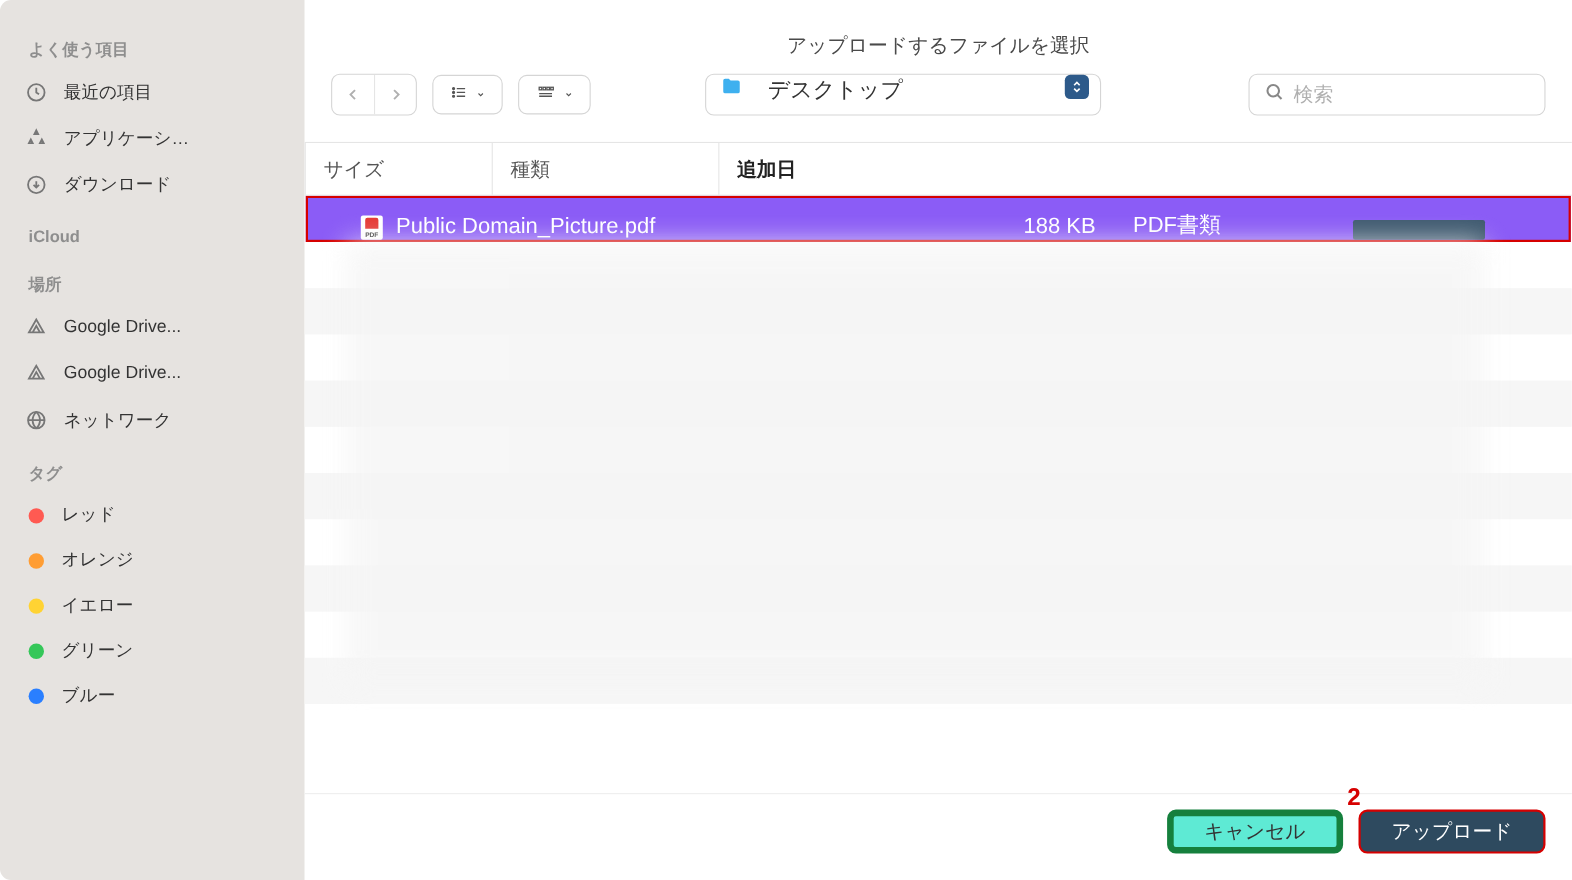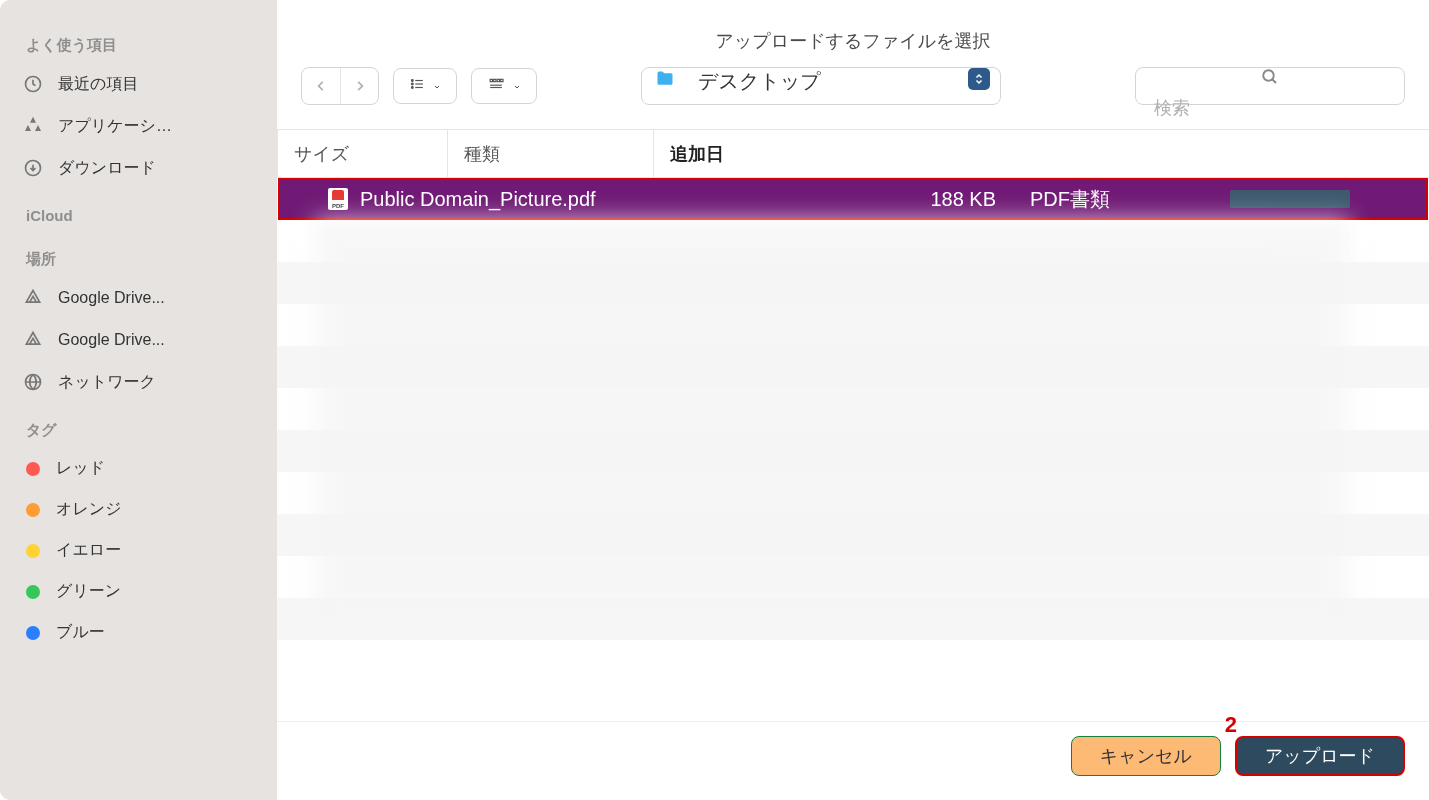--- a/index.html
+++ b/index.html
@@ -26,56 +26,56 @@
     .nav-group { display: flex; border: 1px solid #d5d5d5; border-radius: 8px; overflow: hidden; background: #fff; }
     .nav-btn { width: 38px; height: 36px; display: flex; align-items: center; justify-content: center; color: #b0b0b0; cursor: default; }
     .nav-btn + .nav-btn { border-left: 1px solid #e5e5e5; }
     .view-btn { height: 36px; padding: 0 14px; border: 1px solid #d5d5d5; border-radius: 8px; background: #fff; display: flex; align-items: center; gap: 6px; color: #555; cursor: default; }
     .spacer-sm { width: 76px; }
     .location-picker { display: flex; align-items: flex-start; border: 1px solid #d5d5d5; border-radius: 8px; height: 38px; padding: 0 10px 0 10px; gap: 20px; background: #fff; cursor: default; min-width: 360px; }
     .folder-icon-box { width: 26px; height: 22px; display: flex; align-items: center; justify-content: center; }
     .location-label { font-size: 20px; color: #333; flex: 1; }
     .updown { width: 22px; height: 22px; background: #2d5a8a; border-radius: 5px; display: flex; flex-direction: column; align-items: center; justify-content: center; color: #fff; }
     .spacer-flex { flex: 1; }
-    .search-box { display: flex; align-items: center; border: 1px solid #d5d5d5; border-radius: 8px; height: 38px; padding: 0 14px; gap: 8px; width: 270px; background: #fff; flex-direction: column; }
+    .search-box { display: flex; align-items: center; border: 1px solid #d5d5d5; border-radius: 8px; height: 38px; padding: 0 14px; gap: 8px; width: 270px; background: #fff; }
     .search-input { border: none; outline: none; font-size: 18px; flex: 1; color: #333; background: transparent; }
     .search-input::placeholder { color: #b0b0b0; }
     
     
     .hdiv { height: 1px; background: #e5e5e5; }
     
     
     .col-headers { display: flex; height: 48px; align-items: center; border-bottom: 1px solid #e5e5e5; color: #555; font-size: 18px; }
     .col-name { padding-left: 82px; flex: 1; }
     .col-size { width: 170px; border-left: 1px solid #e5e5e5; height: 100%; display: flex; align-items: center; padding-left: 16px; }
     .col-kind { width: 206px; border-left: 1px solid #e5e5e5; height: 100%; display: flex; align-items: center; padding-left: 16px; }
     .col-added { width: 200px; border-left: 1px solid #e5e5e5; height: 100%; display: flex; align-items: center; padding-left: 16px; font-weight: 600; color: #222; }
     
     
     .file-list { flex: 1; overflow: hidden; position: relative; }
     .file-row { display: flex; align-items: center; height: 42px; }
-    .file-row.selected { background: #701a75; color: #fff; border: 2px solid #d60000; margin: 0 1px; position: relative; }
+    .file-row.selected { background: #8b5cf6; color: #fff; border: 2px solid #d60000; margin: 0 1px; position: relative; align-items: flex-end; }
     .file-row .cell-name { flex: 1; display: flex; align-items: center; gap: 12px; padding-left: 48px; font-size: 20px; }
     .file-row .cell-size { width: 170px; padding-right: 24px; text-align: right; font-size: 20px; }
     .file-row .cell-kind { width: 206px; padding-left: 10px; font-size: 20px; }
     .file-row .cell-added { width: 200px; }
     .added-bar { width: 120px; height: 18px; background: #3f5a70; border-radius: 2px; margin-left: 4px; }
     .pdf-icon { width: 20px; height: 22px; background: #fff; border-radius: 2px; display: flex; flex-direction: column; align-items: center; justify-content: center; position: relative; }
     .pdf-top { width: 12px; height: 10px; background: #e53935; border-radius: 2px 2px 0 0; position: absolute; top: 2px; }
     .pdf-txt { font-size: 6px; color: #333; position: absolute; bottom: 1px; font-weight: bold; }
     
     .blur-region { position: absolute; left: 38px; right: 80px; top: 42px; height: 400px; background: #f5f5f5; filter: blur(12px); opacity: 0.8; }
     .stripe-bg { position: absolute; left: 0; right: 0; top: 42px; bottom: 0; }
     .stripe { height: 42px; }
     .stripe:nth-child(even) { background: #f6f6f6; }
     
     
     .footer { padding: 14px 24px 24px 0; display: flex; justify-content: flex-end; gap: 14px; align-items: center; border-top: 1px solid #eee; position: relative; }
     .btn { height: 40px; padding: 0 28px; border-radius: 8px; font-size: 18px; display: flex; align-items: center; cursor: default; }
-    .btn-secondary { background: #fdba74; border: 1px solid #15803d; color: #333; }
+    .btn-secondary { background: #5eead4; border: 6px solid #15803d; color: #333; }
     .btn-primary { background: #2e4a5f; color: #fff; border: 2px solid #d60000; }
     
     
     .anno { position: absolute; color: #d60000; font-weight: 900; font-size: 22px; font-family: Arial, sans-serif; z-index: 50; }
   </style>
 </head>
 <body>
 
 <div class="window">
 

